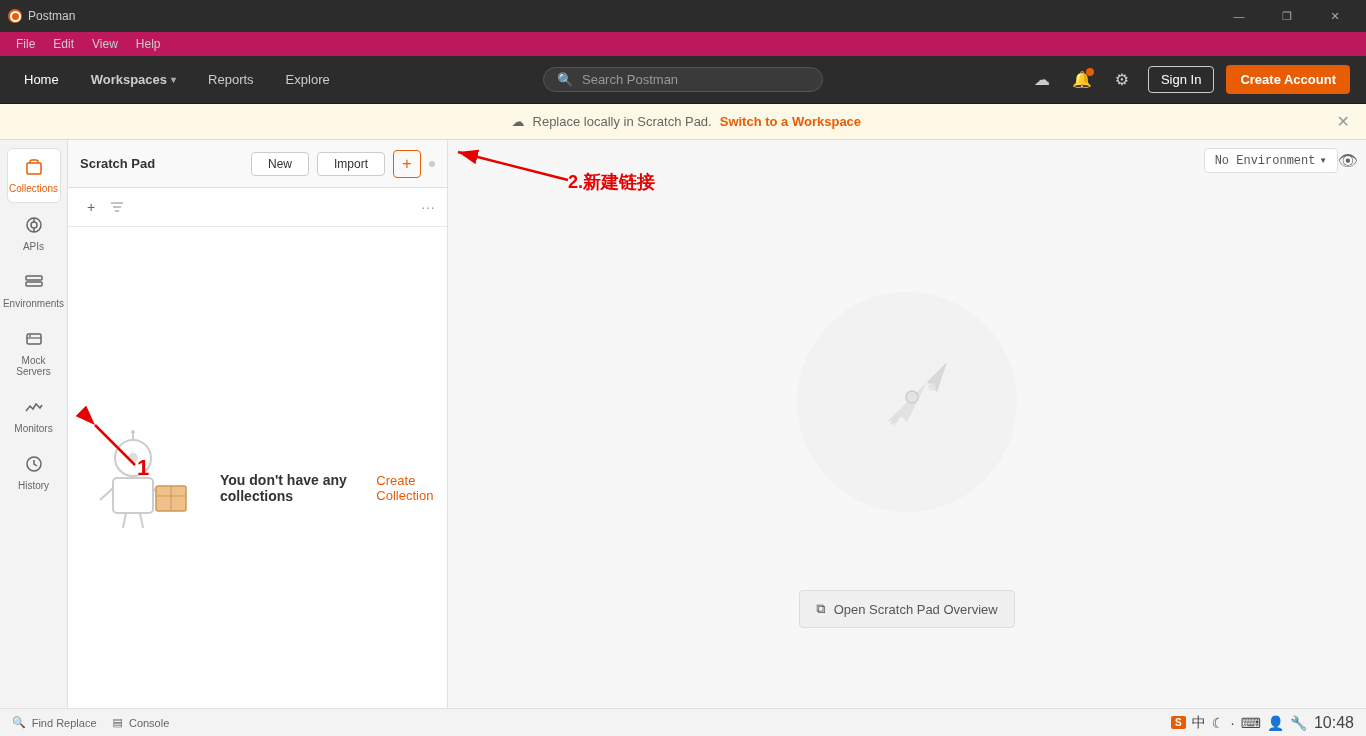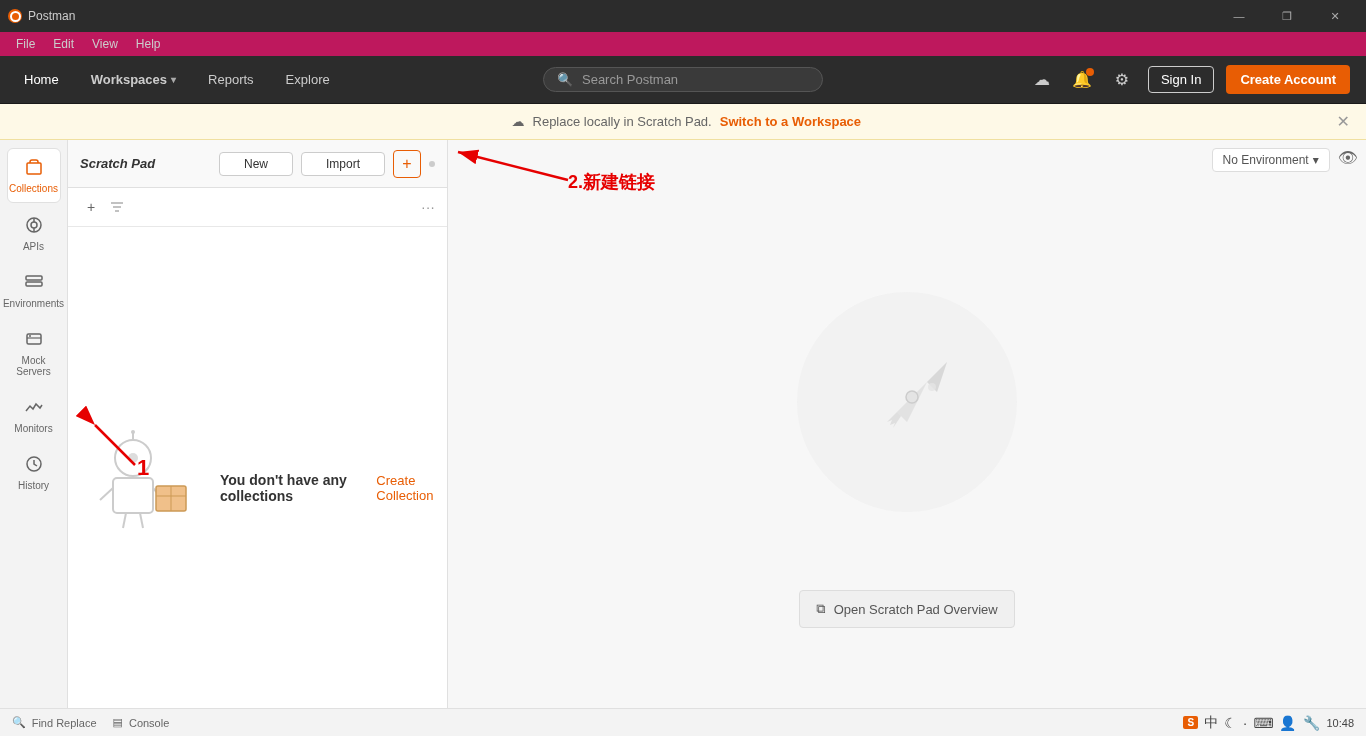--- a/index.html
+++ b/index.html
@@ -61,21 +61,21 @@
       width: 68px; background: #f3f3f3; border-right: 1px solid #e0e0e0;
       display: flex; flex-direction: column; align-items: center; padding-top: 8px; gap: 4px;
     }
     .sidebar-icon-item {
       display: flex; flex-direction: column; align-items: center; gap: 3px;
       padding: 8px 4px; cursor: pointer; border-radius: 6px; width: 54px;
       color: #666; font-size: 10px; text-align: center;
     }
     .sidebar-icon-item.active { background: #fff; border: 1px solid #e0e0e0; color: #e85d04; }
     .sidebar-icon-item .icon-svg { font-size: 18px; line-height: 1; }
-    .panel-header-btn { border: 1px solid #ccc; background: #fff; border-radius: 4px; padding: 4px 24px; font-size: 12px; cursor: pointer; color: #333; }
+    .panel-header-btn { border: 1px solid #ccc; background: #fff; border-radius: 4px; padding: 4px 16px; font-size: 12px; cursor: pointer; color: #333; }
     .panel-tab-plus { width: 28px; height: 28px; display: flex; align-items: center; justify-content: center; border: 1px solid #e85d04; border-radius: 4px; color: #e85d04; font-size: 16px; cursor: pointer; }
     .panel-tab-dot { width: 6px; height: 6px; background: #ccc; border-radius: 50%; cursor: pointer; }
 
     .collections-toolbar {
       display: flex; align-items: center; padding: 8px 12px; gap: 8px; border-bottom: 1px solid #e8e8e8;
     }
     .toolbar-add { width: 22px; height: 22px; display: flex; align-items: center; justify-content: center; color: #666; cursor: pointer; border-radius: 4px; font-size: 14px; }
     .toolbar-filter { flex: 1; display: flex; align-items: center; color: #999; font-size: 13px; gap: 4px; cursor: pointer; }
     .toolbar-more { color: #999; cursor: pointer; font-size: 14px; }
 
@@ -129,28 +129,28 @@
     
     .bottom-bar {
       display: flex; align-items: center; justify-content: space-between;
       background: #f3f3f3; border-top: 1px solid #e0e0e0; height: 28px; padding: 0 12px;
     }
     .bottom-left { display: flex; align-items: center; gap: 16px; }
     .bottom-item { display: flex; align-items: center; gap: 6px; font-size: 11px; color: #666; cursor: pointer; }
     .bottom-right { display: flex; align-items: center; gap: 8px; }
     .sys-tray { display: flex; align-items: center; gap: 6px; font-size: 11px; color: #444; }
     .sys-icon { font-size: 14px; cursor: pointer; }
-    .time-text { font-size: 11px; color: #444; }
+    .time-text { font-size: 16px; color: #444; }
 
     
     .scratch-header {
       display: flex; align-items: center; padding: 0 12px; height: 48px;
       border-bottom: 1px solid #e0e0e0; background: #f9f9f9;
     }
-    .scratch-title { font-size: 13px; font-weight: 600; color: #333; flex: 1; font-style: italic; }
+    .scratch-title { font-size: 13px; font-weight: 600; color: #333; flex: 1; }
     .scratch-btns { display: flex; align-items: center; gap: 8px; }
 
     
     .panel-area {
       width: 380px; background: #fff; border-right: 1px solid #e0e0e0;
       display: flex; flex-direction: column;
     }
   </style>
 </head>
 <body>
@@ -327,21 +327,21 @@
         </svg>
       </div>
 
       <span class="empty-title">You don't have any collections</span>
       <span class="create-collection-link">Create Collection</span>
     </div>
   </div>
 
   <div class="main-content" style="position:relative;">
 
-    <div style="position:absolute; top:8px; right:8px; display:flex; align-items:flex-start; gap:8px;">
+    <div style="position:absolute; top:8px; right:8px; display:flex; align-items:center; font-family:Liberation Mono, monospace;">
       <div class="env-selector">
         <span>No Environment</span>
         <span>▾</span>
       </div>
       <div style="cursor:pointer; color:#666; font-size:16px;">👁</div>
     </div>
 
     <div class="main-illustration">
       <svg width="100" height="100" viewBox="0 0 100 100" fill="none" xmlns="http://www.w3.org/2000/svg">
         <path d="M70 30 L50 70 L40 60 Z" fill="#ccc" opacity="0.6"></path>

